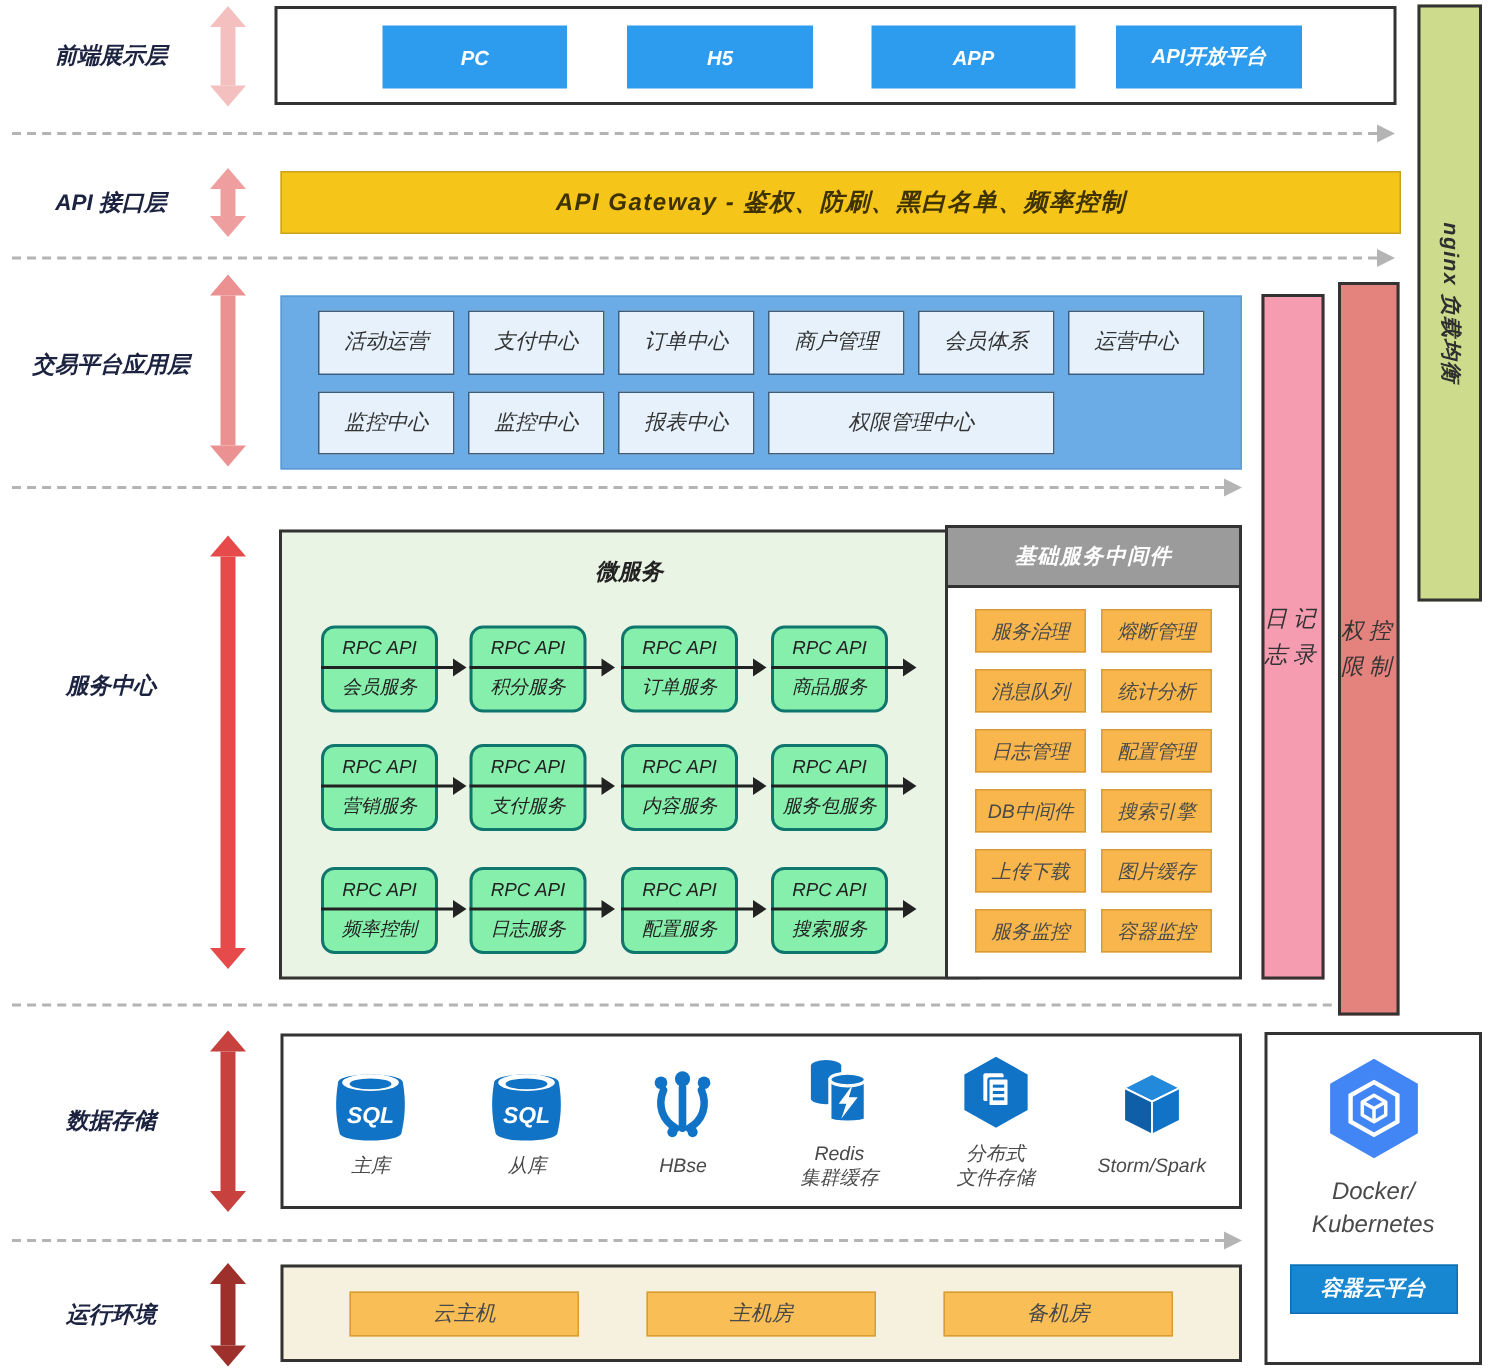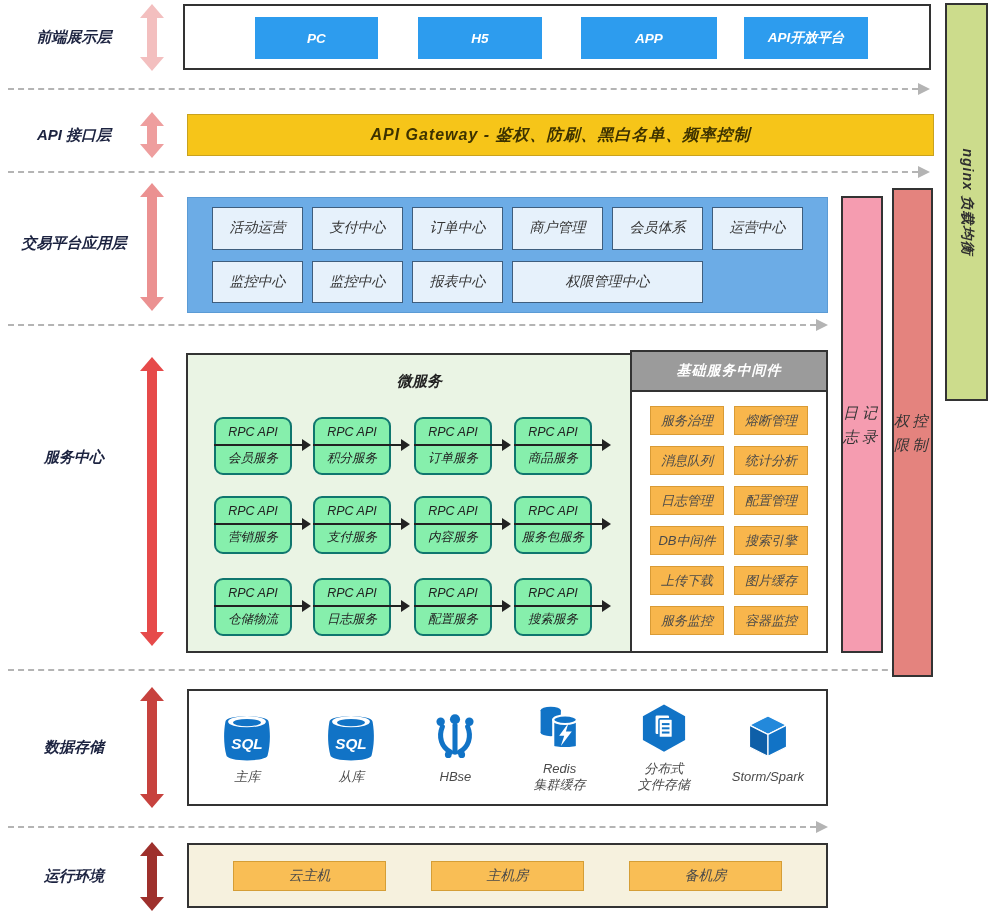--- a/index.html
+++ b/index.html
@@ -213,21 +213,21 @@
     <div class="rpc" style="left:326px; top:141px">
         <div class="t">RPC API</div>
         <div class="rpc-line"></div>
         <div class="rpc-ah"></div>
         <div class="b">服务包服务</div>
       </div>
     <div class="rpc" style="left:26px;  top:223px">
         <div class="t">RPC API</div>
         <div class="rpc-line"></div>
         <div class="rpc-ah"></div>
-        <div class="b">仓储物流</div>
+        <div class="b">频率控制</div>
       </div>
     <div class="rpc" style="left:125px; top:223px">
         <div class="t">RPC API</div>
         <div class="rpc-line"></div>
         <div class="rpc-ah"></div>
         <div class="b">日志服务</div>
       </div>
     <div class="rpc" style="left:226px; top:223px">
         <div class="t">RPC API</div>
         <div class="rpc-line"></div>
@@ -339,20 +339,35 @@
     <div class="ds-item">
       <svg width="54" height="54" viewBox="0 0 64 64">
         <polygon points="32,7 54,18 32,29 10,18" fill="#2389DB" stroke="#fff" stroke-width="1.5"></polygon>
         <polygon points="10,18 32,29 32,55 10,44" fill="#0E5FA8" stroke="#fff" stroke-width="1.5"></polygon>
         <polygon points="54,18 32,29 32,55 54,44" fill="#1173C6" stroke="#fff" stroke-width="1.5"></polygon>
       </svg>
       <div class="ds-label"><span>Storm/Spark</span></div>
     </div>
   </div>
 
+  <div class="dk-box">
+    <svg width="78" height="78" viewBox="0 0 80 80" style="margin-top:10px">
+      <polygon points="40,6 70,23 70,57 40,74 10,57 10,23" fill="#4285F4"></polygon>
+      <polygon points="40,22 56,31 56,49 40,58 24,49 24,31" fill="none" stroke="#fff" stroke-width="3"></polygon>
+      <g fill="none" stroke="#fff" stroke-width="2.4" stroke-linejoin="round">
+        <path d="M40 31 L48 35.5 L48 44.5 L40 49 L32 44.5 L32 35.5 Z"></path>
+        <path d="M32 35.5 L40 40 L48 35.5"></path>
+        <path d="M40 40 L40 49"></path>
+      </g>
+    </svg>
+    <div class="dk-title">
+      <span>Docker/</span><br><span>Kubernetes</span>
+    </div>
+    <div class="dk-btn">容器云平台</div>
+  </div>
 
   <div class="rt-box">
     <div class="rt-btn">云主机</div>
     <div class="rt-btn">主机房</div>
     <div class="rt-btn">备机房</div>
   </div>
 
 </div>
 
 </body></html>

